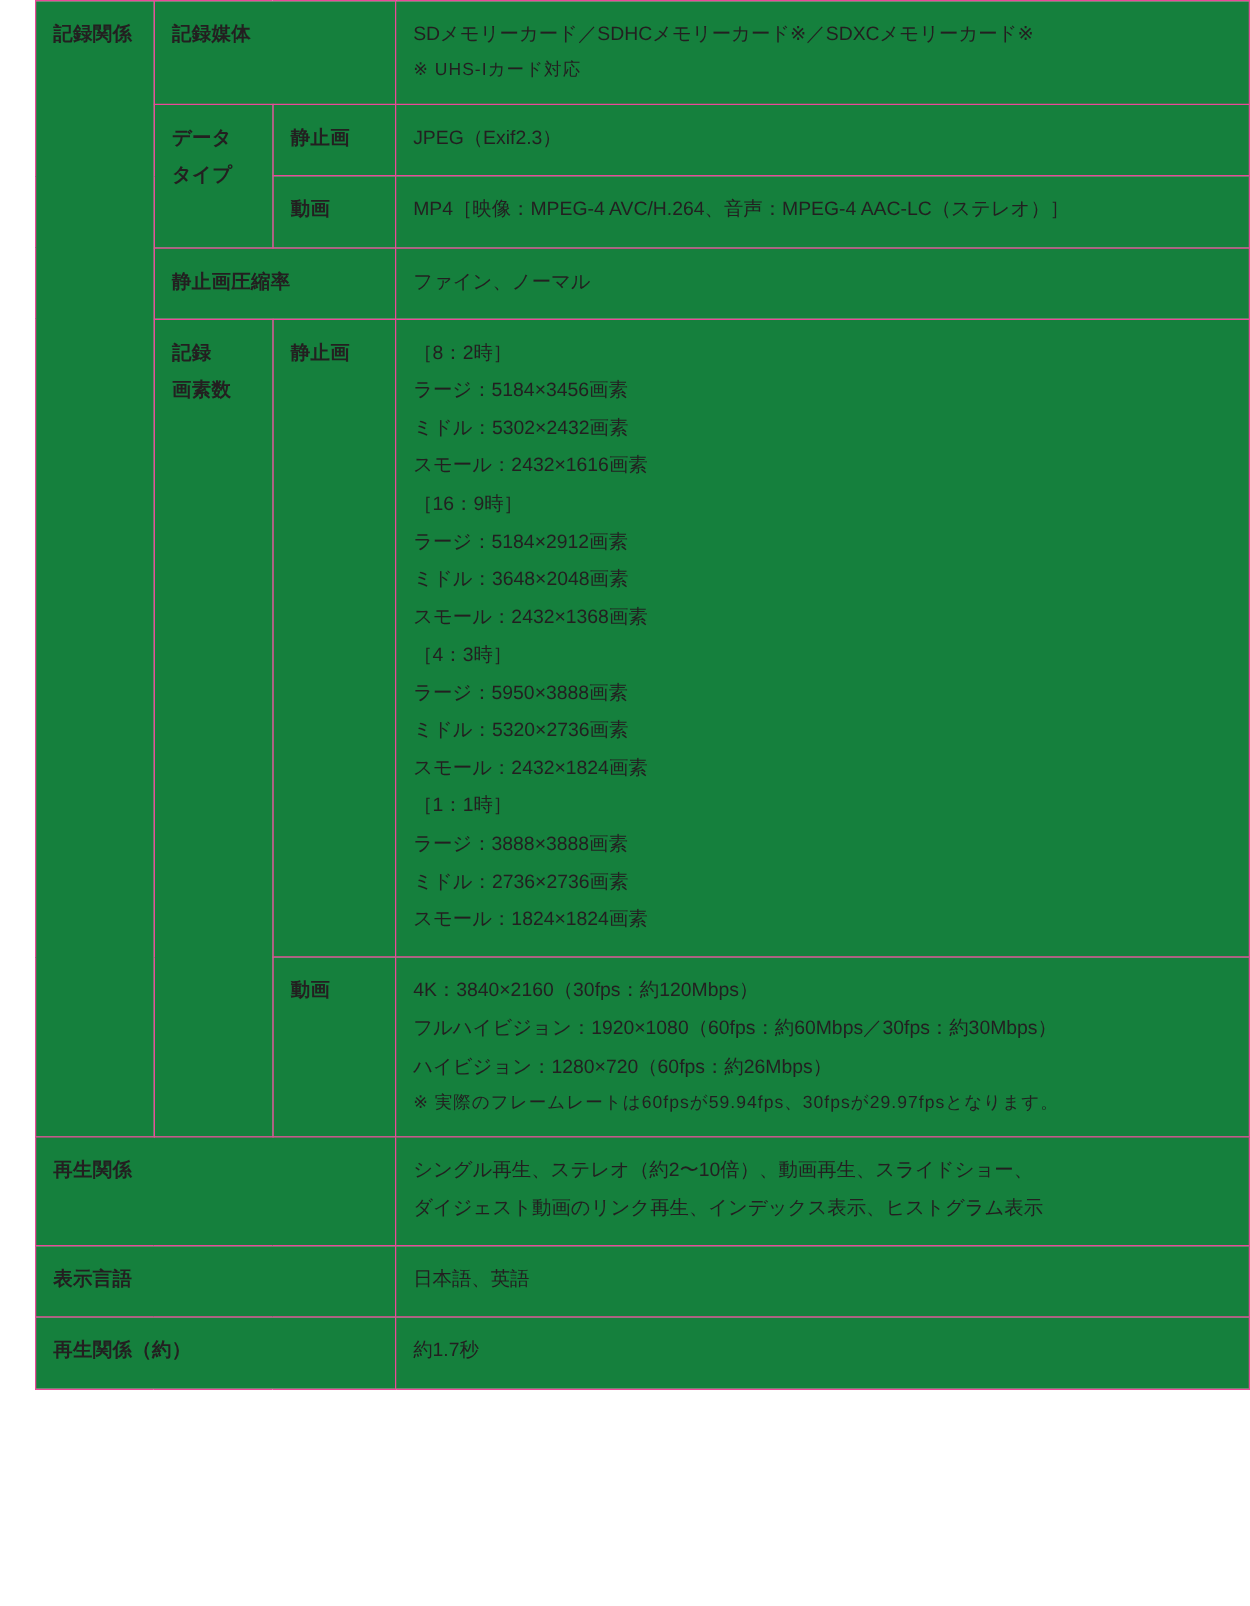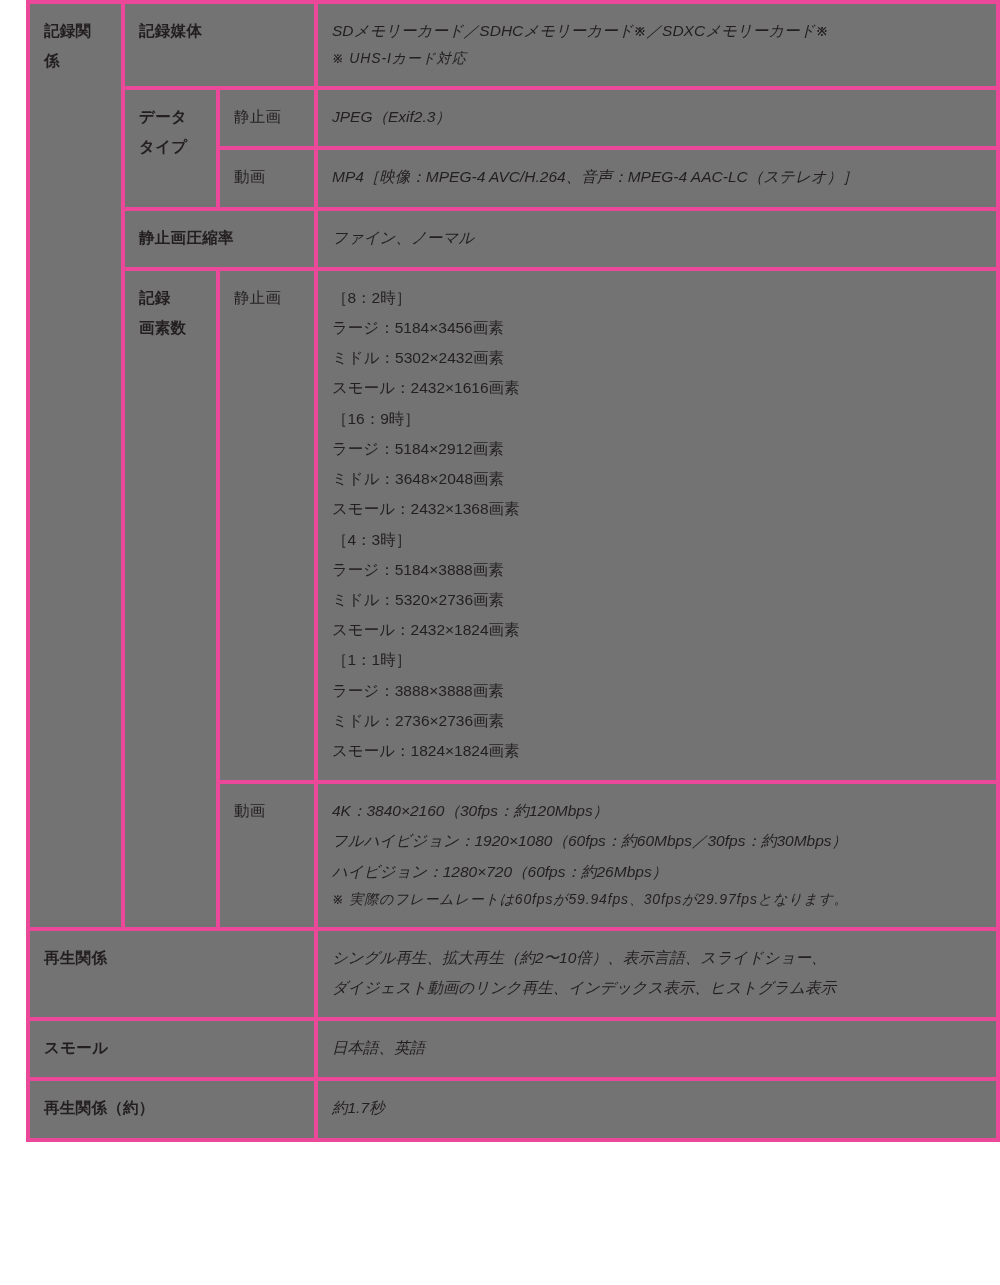--- a/index.html
+++ b/index.html
@@ -17,61 +17,60 @@
     width: 1000px;
     position: relative;
     background: #ffffff;
   }
   table.spec {
     border-collapse: collapse;
     width: 1000px;
     table-layout: fixed;
   }
   table.spec td {
-    border: 4px solid #ec4899;
+    border: 1px solid #ec4899;
     vertical-align: top;
     padding: 12px 14px 14px 14px;
     font-size: 15.5px;
     line-height: 1.95;
-    background: #737373;
+    background: #15803d;
   }
   td.hdr-l1 {
     background: #f5f3f0;
     font-weight: bold;
     width: 88px;
     padding: 14px 12px;
     letter-spacing: 0.02em;
   }
   td.hdr-l2 {
     background: #f5f3f0;
     font-weight: bold;
     width: 96px;
     padding: 14px 12px;
     letter-spacing: 0.02em;
     margin-left: 16px;
   }
   td.hdr-l3 {
     background: #f5f3f0;
-    font-weight: normal;
+    font-weight: bold;
     width: 92px;
     padding: 14px 12px;
     letter-spacing: 0.02em;
   }
   td.val {
     font-size: 15.5px;
   }
   td.mid-v {
     vertical-align: middle;
   }
   .lines div {
     white-space: nowrap;
   }
   .lines div.wrap {
     white-space: normal;
-    font-style: italic;
   }
   .note {
     font-size: 14px;
     letter-spacing: 0.06em;
     line-height: 1.85;
   }
   .note-indent {
     padding-left: 1.6em;
     text-indent: -1.6em;
   }
@@ -148,21 +147,21 @@
         <div class="lines">
           <div>［8：2時］</div>
           <div>ラージ：5184×3456画素</div>
           <div>ミドル：5302×2432画素</div>
           <div>スモール：2432×1616画素</div>
           <div>［16：9時］</div>
           <div>ラージ：5184×2912画素</div>
           <div>ミドル：3648×2048画素</div>
           <div>スモール：2432×1368画素</div>
           <div>［4：3時］</div>
-          <div>ラージ：5184×3888画素</div>
+          <div>ラージ：5950×3888画素</div>
           <div>ミドル：5320×2736画素</div>
           <div>スモール：2432×1824画素</div>
           <div>［1：1時］</div>
           <div>ラージ：3888×3888画素</div>
           <div>ミドル：2736×2736画素</div>
           <div>スモール：1824×1824画素</div>
         </div>
       </td>
     </tr>
 
@@ -177,29 +176,29 @@
           <div class="wrap note note-indent">※ 実際のフレームレートは60fpsが59.94fps、30fpsが29.97fpsとなります。</div>
         </div>
       </td>
     </tr>
 
     <tr>
       <td class="pad-left"></td>
       <td class="hdr-l1 mid-v" colspan="3">再生関係</td>
       <td class="val mid-v">
         <div class="lines">
-          <div class="wrap">シングル再生、拡大再生（約2〜10倍）、表示言語、スライドショー、</div>
+          <div class="wrap">シングル再生、ステレオ（約2〜10倍）、動画再生、スライドショー、</div>
           <div class="wrap">ダイジェスト動画のリンク再生、インデックス表示、ヒストグラム表示</div>
         </div>
       </td>
     </tr>
 
     <tr>
       <td class="pad-left"></td>
-      <td class="hdr-l1 mid-v" colspan="3">スモール</td>
+      <td class="hdr-l1 mid-v" colspan="3">表示言語</td>
       <td class="val mid-v">
         <div class="lines">
               <div class="wrap">日本語、英語</div>
             </div>
       </td>
     </tr>
 
     <tr>
       <td class="pad-left"></td>
       <td class="hdr-l1 mid-v" colspan="3">再生関係（約）</td>

